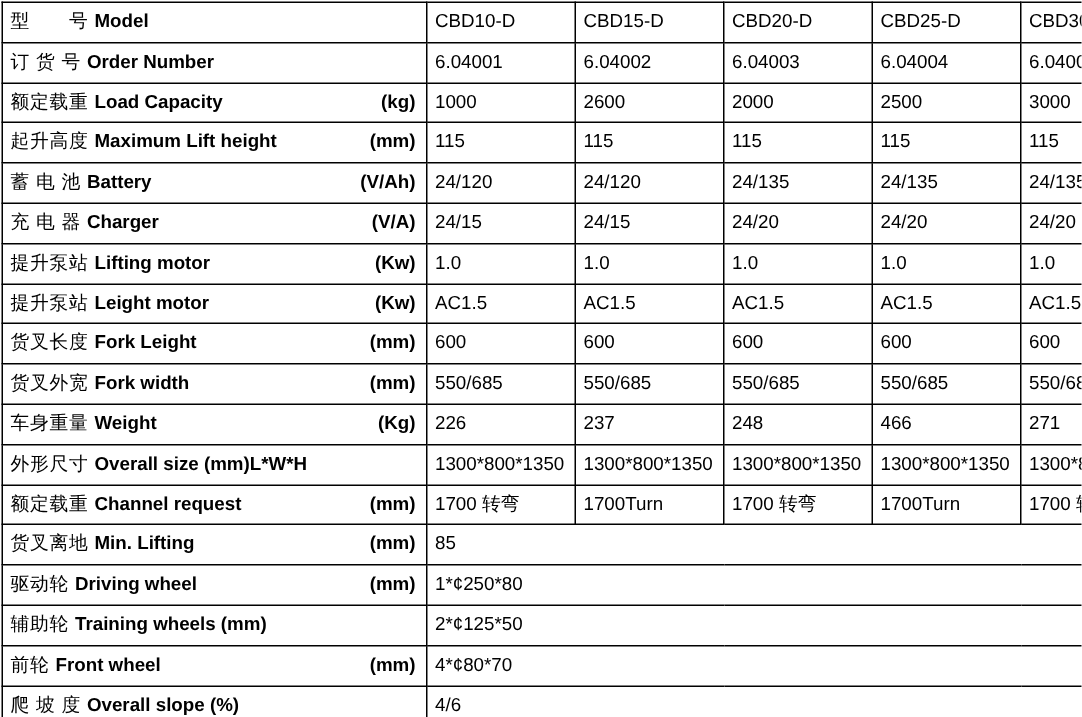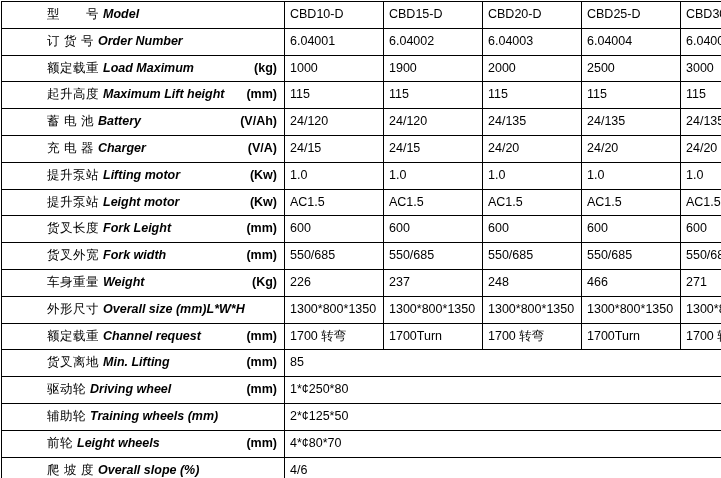--- a/index.html
+++ b/index.html
@@ -34,26 +34,24 @@
   td.label-cell {
     width: 272px;
     padding-left: 6px;
   }
   td.value-cell {
     width: 88px;
   }
   .lbl-cn {
     letter-spacing: 0.5px;
     font-size: 12.5px;
-    margin-left: 40px;
   }
   .lbl-en {
     font-weight: bold;
     font-size: 12.5px;
-    font-style: italic;
   }
   .lbl-unit {
     font-weight: bold;
     font-size: 12.5px;
   }
   .label-inner {
     display: flex;
     align-items: center;
     width: 100%;
   }
@@ -97,26 +95,26 @@
         <td class="value-cell">6.04001</td>
         <td class="value-cell">6.04002</td>
         <td class="value-cell">6.04003</td>
         <td class="value-cell">6.04004</td>
         <td class="value-cell">6.04005</td>
       </tr>
       <tr>
         <td class="label-cell">
           <div class="label-inner">
             <span class="lbl-cn">额定载重</span>
-            <span class="lbl-en">Load Maximum</span>
+            <span class="lbl-en">Load Capacity</span>
             <span class="lbl-unit">(kg)</span>
           </div>
         </td>
         <td class="value-cell">1000</td>
-        <td class="value-cell">1900</td>
+        <td class="value-cell">2600</td>
         <td class="value-cell">2000</td>
         <td class="value-cell">2500</td>
         <td class="value-cell">3000</td>
       </tr>
       <tr>
         <td class="label-cell">
           <div class="label-inner">
             <span class="lbl-cn">起升高度</span>
             <span class="lbl-en">Maximum Lift height</span>
             <span class="lbl-unit">(mm)</span>
@@ -281,21 +279,21 @@
             <span class="lbl-en">Training wheels (mm)</span>
             <span class="lbl-unit"></span>
           </div>
         </td>
         <td class="value-cell span-cell" colspan="5">2*¢125*50</td>
       </tr>
       <tr>
         <td class="label-cell">
           <div class="label-inner">
             <span class="lbl-cn">前轮</span>
-            <span class="lbl-en">Leight wheels</span>
+            <span class="lbl-en">Front wheel</span>
             <span class="lbl-unit">(mm)</span>
           </div>
         </td>
         <td class="value-cell span-cell" colspan="5">4*¢80*70</td>
       </tr>
       <tr>
         <td class="label-cell">
           <div class="label-inner">
             <span class="lbl-cn">爬 坡 度</span>
             <span class="lbl-en">Overall slope (%)</span>

